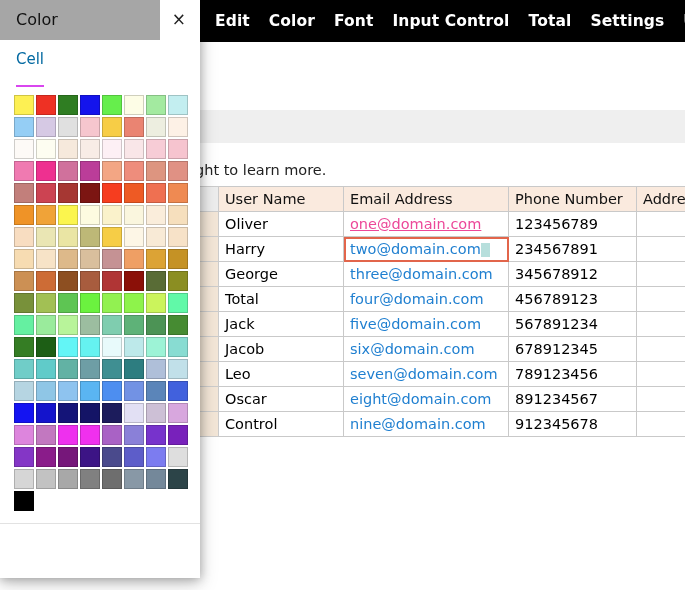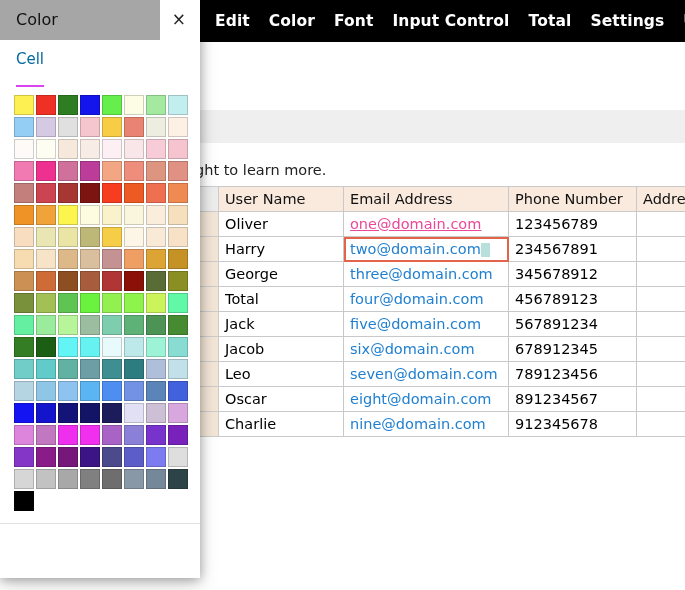--- a/index.html
+++ b/index.html
@@ -225,21 +225,21 @@
         </tr>
         <tr>
           <td class="rowhdr"></td>
           <td class="col-user">Oscar</td>
           <td class="col-email email green">eight@domain.com</td>
           <td class="col-phone phone green">891234567</td>
           <td class="col-addr"></td>
         </tr>
         <tr>
           <td class="rowhdr"></td>
-          <td class="col-user">Charlie</td>
+          <td class="col-user">Control</td>
           <td class="col-email email green">nine@domain.com</td>
           <td class="col-phone phone green">912345678</td>
           <td class="col-addr"></td>
         </tr>
       </tbody>
   </table>
 </div>
 
 <div id="dialog">
   <div id="dlg-titlebar">

